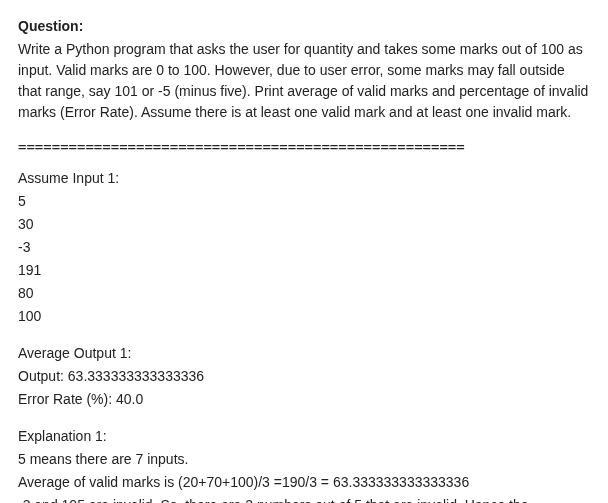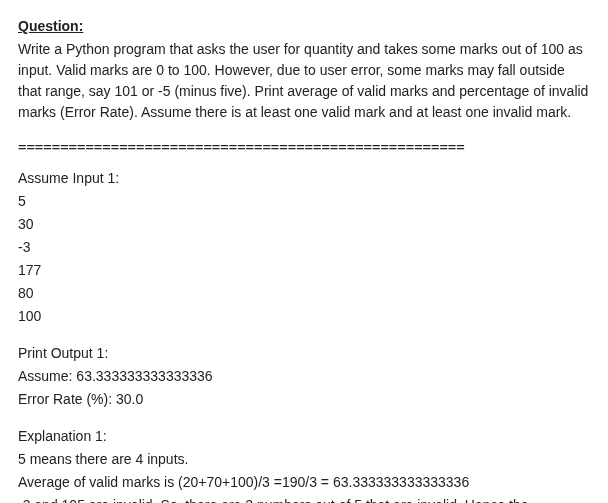--- a/index.html
+++ b/index.html
@@ -12,21 +12,20 @@
       font-size: 14px;
       color: #222;
       background: #fff;
       padding: 16px 18px;
       width: 608px;
       line-height: 1.5;
     }
     .question-label {
       font-weight: bold;
       margin-bottom: 2px;
-      text-decoration: underline;
     }
     .question-body {
       margin-bottom: 14px;
     }
     .separator {
       font-family: monospace;
       letter-spacing: 0;
       margin-bottom: 10px;
     }
     .section-label {
@@ -44,28 +43,28 @@
 
 <div class="question-label">Question:</div>
 <div class="question-body">Write a Python program that asks the user for quantity and takes some marks out of 100 as input. Valid marks are 0 to 100. However, due to user error, some marks may fall outside that range, say 101 or -5 (minus five). Print average of valid marks and percentage of invalid marks (Error Rate). Assume there is at least one valid mark and at least one invalid mark.</div>
 
 <div class="separator">=====================================================</div>
 
 <div class="section-label">Assume Input 1:</div>
 <div class="io-line">5</div>
 <div class="io-line">30</div>
 <div class="io-line">-3</div>
-<div class="io-line">177</div>
+<div class="io-line">191</div>
 <div class="io-line">80</div>
 <div class="io-line">100</div>
 
 <div class="gap"></div>
 
-<div class="section-label">Print Output 1:</div>
-<div class="io-line">Assume: 63.333333333333336</div>
-<div class="io-line">Error Rate (%): 30.0</div>
+<div class="section-label">Average Output 1:</div>
+<div class="io-line">Output: 63.333333333333336</div>
+<div class="io-line">Error Rate (%): 40.0</div>
 
 <div class="gap"></div>
 
 <div class="section-label">Explanation 1:</div>
-<div class="io-line">5 means there are 4 inputs.</div>
+<div class="io-line">5 means there are 7 inputs.</div>
 <div class="io-line">Average of valid marks is (20+70+100)/3 =190/3  = 63.333333333333336</div>
 <div class="io-line">-3 and 105 are invalid. So, there are 2 numbers out of 5 that are invalid. Hence  the percentage = 2/5x100 = 40.0</div>
 
 </body></html>

